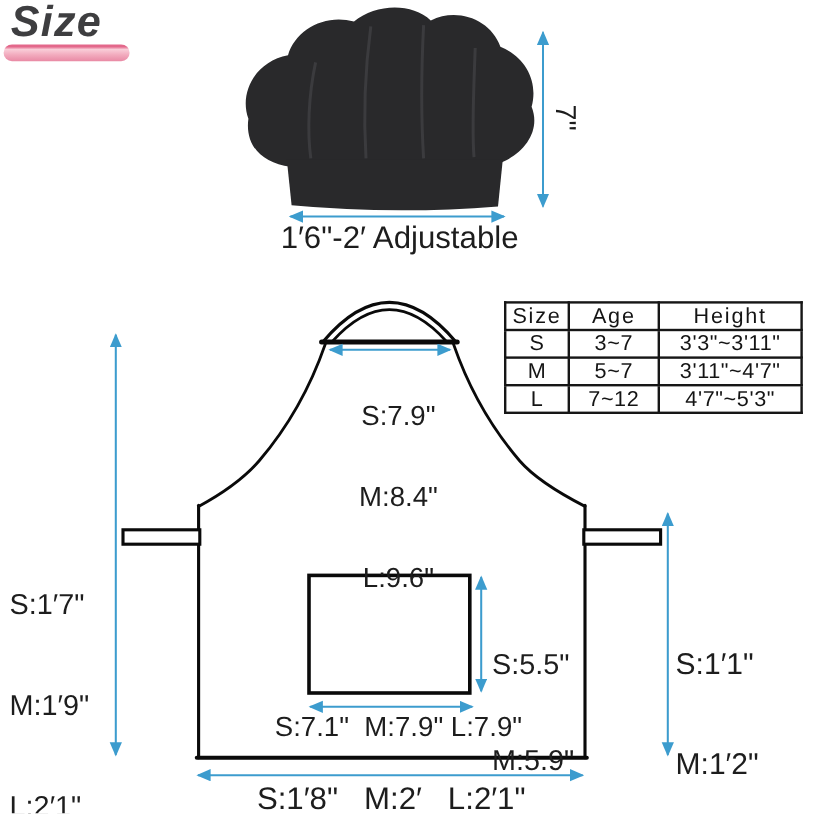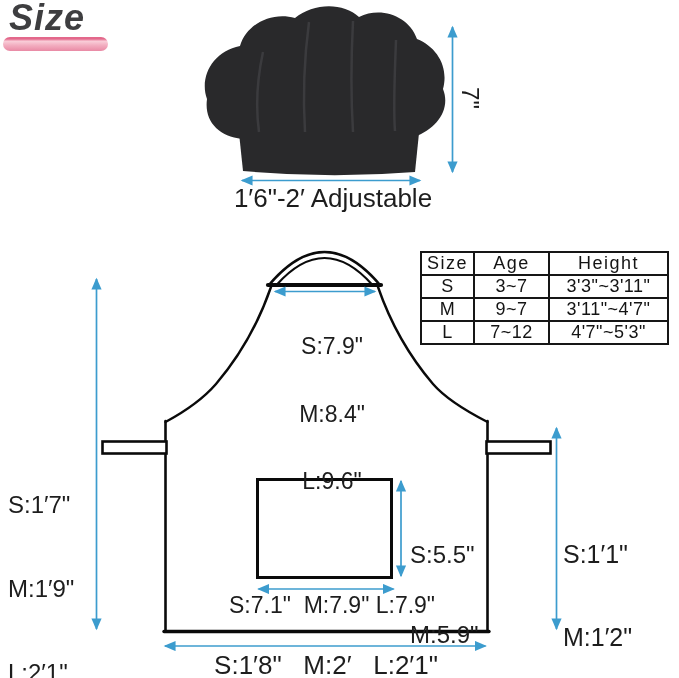--- a/index.html
+++ b/index.html
@@ -137,21 +137,21 @@
       <th>Age</th>
       <th>Height</th>
     </tr>
     <tr>
       <td>S</td>
       <td>3~7</td>
       <td>3'3"~3'11"</td>
     </tr>
     <tr>
       <td>M</td>
-      <td>9~7</td>
+      <td>5~7</td>
       <td>3'11"~4'7"</td>
     </tr>
     <tr>
       <td>L</td>
       <td>7~12</td>
       <td>4'7"~5'3"</td>
     </tr>
   </tbody>
     </table>
 

